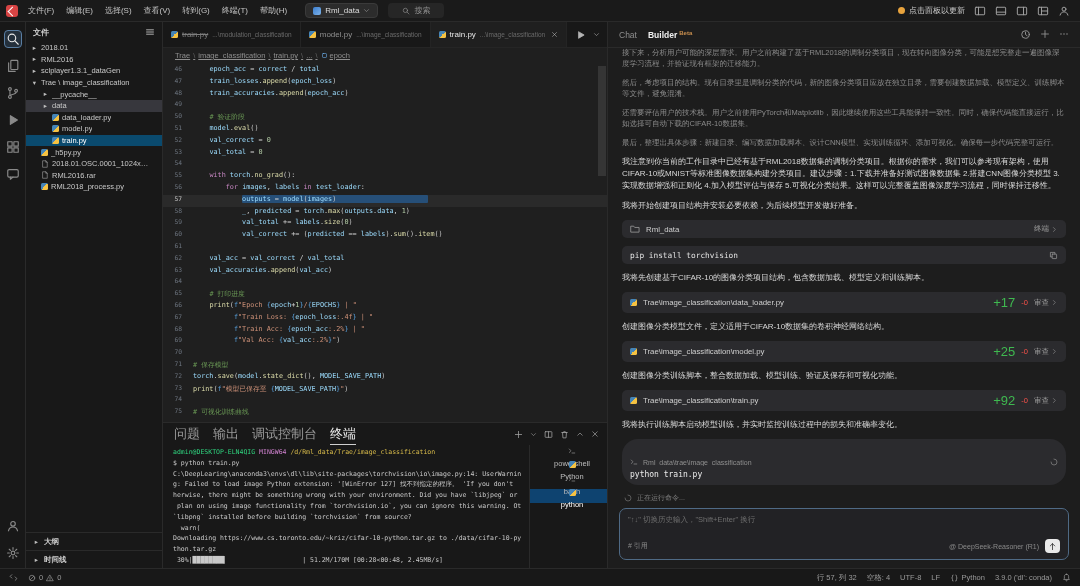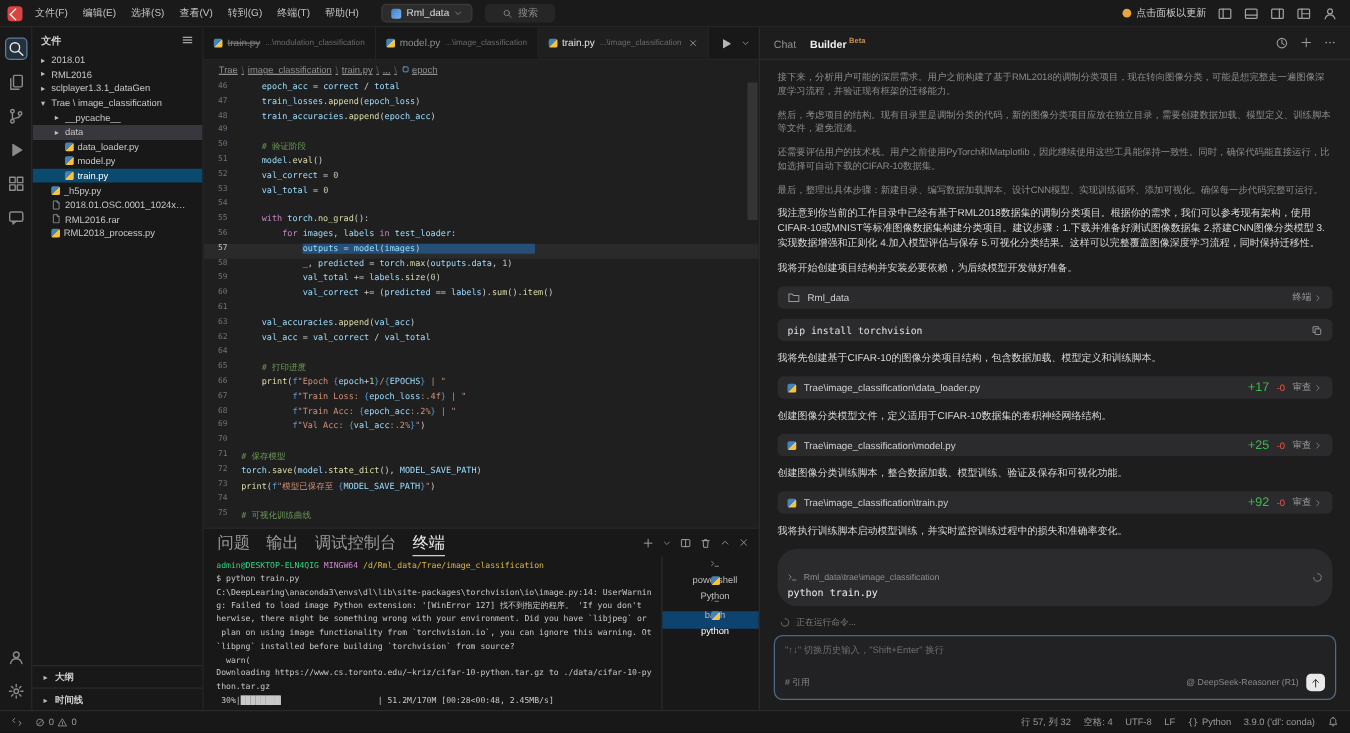--- a/index.html
+++ b/index.html
@@ -85,21 +85,21 @@
   .ct{font-size:8.5px;color:#8f8f8f;}
   .ct.active{color:#f0f0f0;font-weight:bold;}
   .beta{font-size:6px;color:#c98f4e;margin-left:2px;vertical-align:top;}
   .chat-head-icons{margin-left:auto;display:flex;gap:9px;color:#9a9a9a;}
   .chat-body{flex:1;min-height:0;overflow:hidden;display:flex;flex-direction:column;justify-content:flex-end;padding:0 14px 2px;}
   .chat-body>*{flex:none;}
   .think{font-size:7.5px;line-height:11px;color:#8b8b8b;margin:4px 0;}
   .cp{font-size:8px;line-height:12px;color:#d8d8d8;margin:4px 0;}
   .card{background:#2b2b2e;border-radius:5px;min-height:18px;display:flex;align-items:center;gap:6px;padding:3px 8px;margin:4px 0;font-size:7.8px;color:#cfcfcf;}
   .card .grow{flex:1;min-width:0;overflow:hidden;text-overflow:ellipsis;white-space:nowrap;}
-  .add{color:#3fb950;font-size:10px;}
+  .add{color:#3fb950;font-size:13px;}
   .rem{color:#f85149;font-size:7.5px;}
   .action{color:#9a9a9a;font-size:7.5px;display:flex;align-items:center;gap:2px;}
   .cmdcard .grow{font-family:"DejaVu Sans Mono",monospace;color:#e2e2e2;}
   .cic{color:#9a9a9a;flex:none;}
   .termcard{display:block;padding:19px 8px 6px;border-radius:16px;}
   .tc-head{display:flex;align-items:center;gap:5px;font-size:7px;color:#8f8f8f;margin-bottom:4px;}
   .tc-head .grow{flex:1;overflow:hidden;text-overflow:ellipsis;white-space:nowrap;}
   .tc-cmd{font-family:"DejaVu Sans Mono",monospace;font-size:8px;color:#ececec;}
   .spin svg{animation:rot 1.1s linear infinite;}
   @keyframes rot{to{transform:rotate(360deg)}}
@@ -415,22 +415,22 @@
             <div class="cl"><span class="ln">52</span><span class="ind">    </span><span class="lc"><span class="tv">val_correct</span><span class="to"> = </span><span class="tn">0</span></span></div>
             <div class="cl"><span class="ln">53</span><span class="ind">    </span><span class="lc"><span class="tv">val_total</span><span class="to"> = </span><span class="tn">0</span></span></div>
             <div class="cl"><span class="ln">54</span><span class="ind"></span><span class="lc"></span></div>
             <div class="cl"><span class="ln">55</span><span class="ind">    </span><span class="lc"><span class="tk">with</span><span class="to"> </span><span class="tv">torch</span><span class="to">.</span><span class="tf">no_grad</span><span class="to">():</span></span></div>
             <div class="cl"><span class="ln">56</span><span class="ind">        </span><span class="lc"><span class="tk">for</span><span class="to"> </span><span class="tv">images</span><span class="to">, </span><span class="tv">labels</span><span class="to"> </span><span class="tk">in</span><span class="to"> </span><span class="tv">test_loader</span><span class="to">:</span></span></div>
             <div class="cl cur"><span class="ln">57</span><span class="ind">            </span><span class="lc"><span class="tv">outputs</span><span class="to"> = </span><span class="tv">model</span><span class="to">(</span><span class="tv">images</span><span class="to">)</span></span></div>
             <div class="cl"><span class="ln">58</span><span class="ind">            </span><span class="lc"><span class="tv">_</span><span class="to">, </span><span class="tv">predicted</span><span class="to"> = </span><span class="tv">torch</span><span class="to">.</span><span class="tf">max</span><span class="to">(</span><span class="tv">outputs</span><span class="to">.</span><span class="tv">data</span><span class="to">, </span><span class="tn">1</span><span class="to">)</span></span></div>
             <div class="cl"><span class="ln">59</span><span class="ind">            </span><span class="lc"><span class="tv">val_total</span><span class="to"> += </span><span class="tv">labels</span><span class="to">.</span><span class="tf">size</span><span class="to">(</span><span class="tn">0</span><span class="to">)</span></span></div>
             <div class="cl"><span class="ln">60</span><span class="ind">            </span><span class="lc"><span class="tv">val_correct</span><span class="to"> += (</span><span class="tv">predicted</span><span class="to"> == </span><span class="tv">labels</span><span class="to">).</span><span class="tf">sum</span><span class="to">().</span><span class="tf">item</span><span class="to">()</span></span></div>
             <div class="cl"><span class="ln">61</span><span class="ind"></span><span class="lc"></span></div>
+            <div class="cl"><span class="ln">62</span><span class="ind">    </span><span class="lc"><span class="tv">val_acc</span><span class="to"> = </span><span class="tv">val_correct</span><span class="to"> / </span><span class="tv">val_total</span></span></div>
             <div class="cl"><span class="ln">63</span><span class="ind">    </span><span class="lc"><span class="tv">val_accuracies</span><span class="to">.</span><span class="tf">append</span><span class="to">(</span><span class="tv">val_acc</span><span class="to">)</span></span></div>
-            <div class="cl"><span class="ln">62</span><span class="ind">    </span><span class="lc"><span class="tv">val_acc</span><span class="to"> = </span><span class="tv">val_correct</span><span class="to"> / </span><span class="tv">val_total</span></span></div>
             <div class="cl"><span class="ln">64</span><span class="ind"></span><span class="lc"></span></div>
             <div class="cl"><span class="ln">65</span><span class="ind">    </span><span class="lc"><span class="tc2"># 打印进度</span></span></div>
             <div class="cl"><span class="ln">66</span><span class="ind">    </span><span class="lc"><span class="tf">print</span><span class="to">(</span><span class="tb">f</span><span class="ts">"Epoch </span><span class="tb">{</span><span class="tv">epoch</span><span class="to">+</span><span class="tn">1</span><span class="tb">}</span><span class="ts">/</span><span class="tb">{</span><span class="tv">EPOCHS</span><span class="tb">}</span><span class="ts"> | "</span></span></div>
             <div class="cl"><span class="ln">67</span><span class="ind">          </span><span class="lc"><span class="tb">f</span><span class="ts">"Train Loss: </span><span class="tb">{</span><span class="tv">epoch_loss</span><span class="ts">:.4f</span><span class="tb">}</span><span class="ts"> | "</span></span></div>
             <div class="cl"><span class="ln">68</span><span class="ind">          </span><span class="lc"><span class="tb">f</span><span class="ts">"Train Acc: </span><span class="tb">{</span><span class="tv">epoch_acc</span><span class="ts">:.2%</span><span class="tb">}</span><span class="ts"> | "</span></span></div>
             <div class="cl"><span class="ln">69</span><span class="ind">          </span><span class="lc"><span class="tb">f</span><span class="ts">"Val Acc: </span><span class="tb">{</span><span class="tv">val_acc</span><span class="ts">:.2%</span><span class="tb">}</span><span class="ts">"</span><span class="to">)</span></span></div>
             <div class="cl"><span class="ln">70</span><span class="ind"></span><span class="lc"></span></div>
             <div class="cl"><span class="ln">71</span><span class="ind"></span><span class="lc"><span class="tc2"># 保存模型</span></span></div>
             <div class="cl"><span class="ln">72</span><span class="ind"></span><span class="lc"><span class="tv">torch</span><span class="to">.</span><span class="tf">save</span><span class="to">(</span><span class="tv">model</span><span class="to">.</span><span class="tf">state_dict</span><span class="to">(), </span><span class="tv">MODEL_SAVE_PATH</span><span class="to">)</span></span></div>
             <div class="cl"><span class="ln">73</span><span class="ind"></span><span class="lc"><span class="tf">print</span><span class="to">(</span><span class="tb">f</span><span class="ts">"模型已保存至 </span><span class="tb">{</span><span class="tv">MODEL_SAVE_PATH</span><span class="tb">}</span><span class="ts">"</span><span class="to">)</span></span></div>

